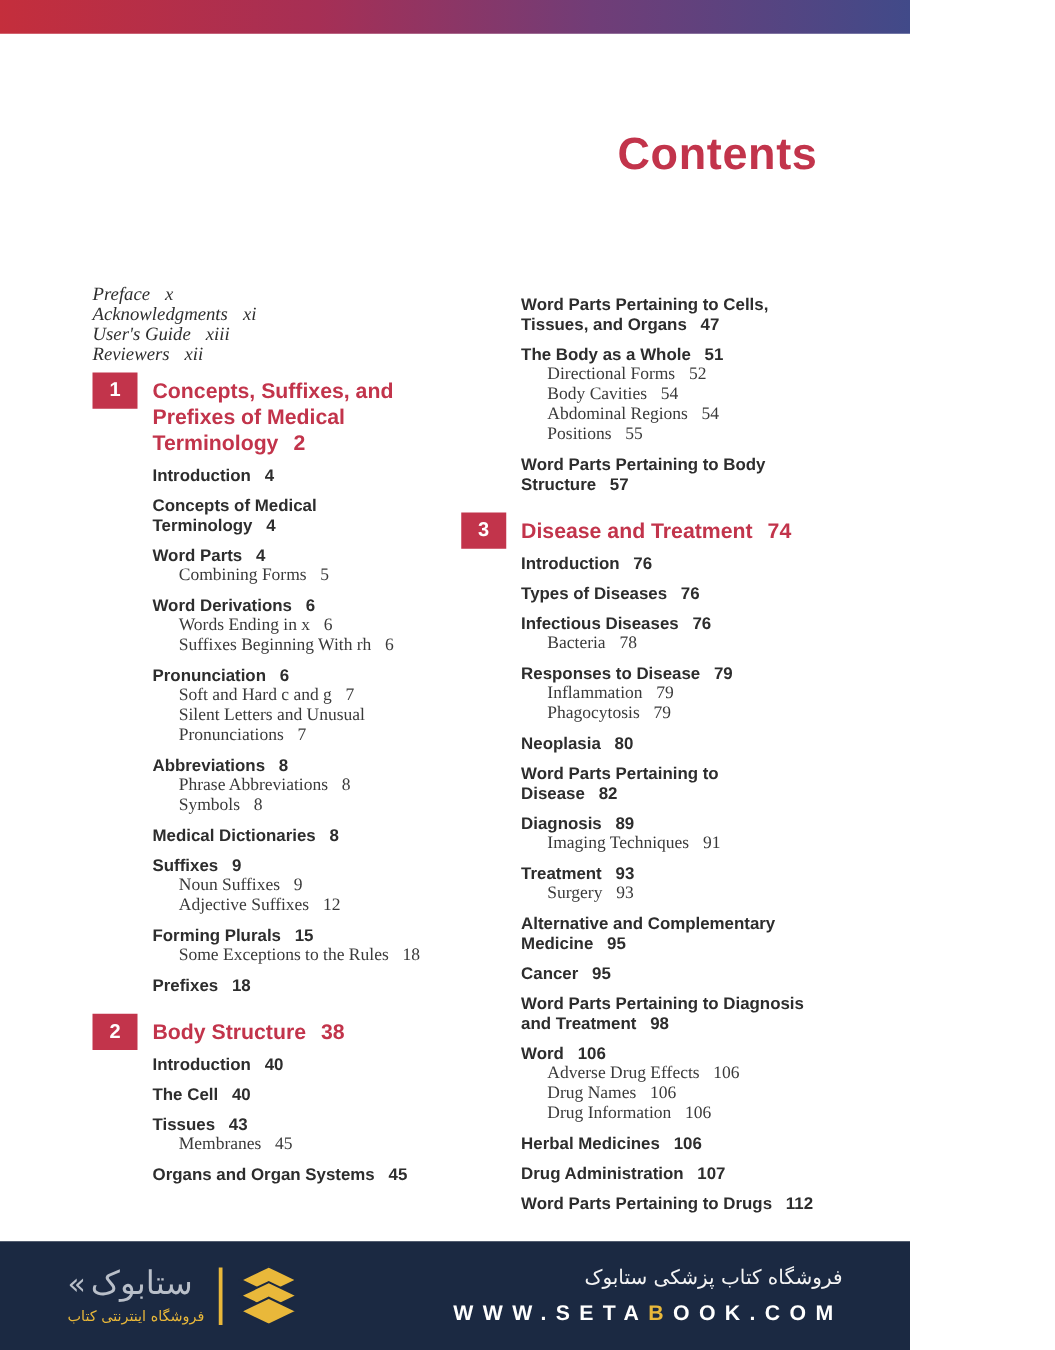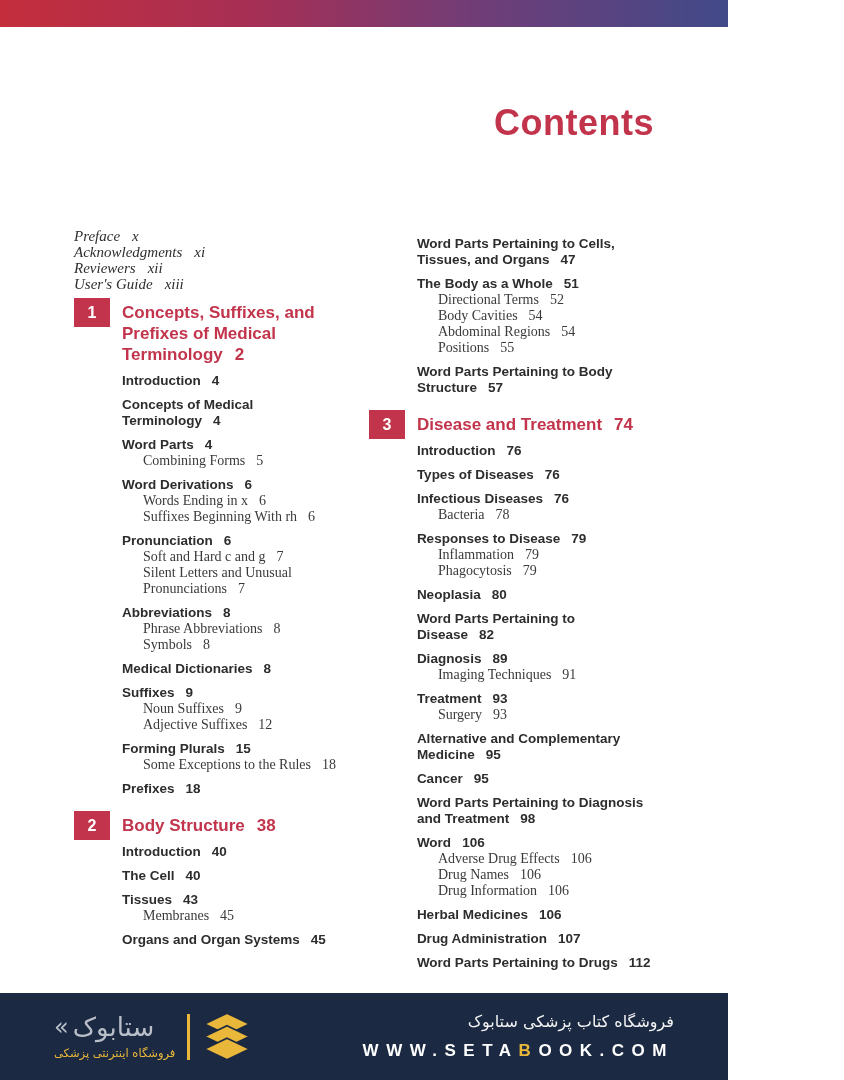--- a/index.html
+++ b/index.html
@@ -118,22 +118,22 @@
 
     <div class="contents-title">Contents</div>
 
     <div class="columns">
 
       <div class="col-left">
 
         <div class="front-matter">
             <div class="fm-line"><span>Preface</span><span class="fm-pg">x</span></div>
             <div class="fm-line"><span>Acknowledgments</span><span class="fm-pg">xi</span></div>
+            <div class="fm-line"><span>User's Guide</span><span class="fm-pg">xiii</span></div>
             <div class="fm-line"><span>Reviewers</span><span class="fm-pg">xii</span></div>
-            <div class="fm-line"><span>User's Guide</span><span class="fm-pg">xiii</span></div>
           </div>
 
 
         <div class="indent">
 
           <div class="chapter-head first">
             <div class="chapter-num">1</div>
             <div class="chapter-title"><span>Concepts, Suffixes, and Prefixes of Medical Terminology</span><span class="chpg">2</span></div>
           </div>
 
@@ -175,21 +175,21 @@
 
         </div>
       </div>
 
       <div class="col-right">
         <div class="indent">
 
           <div class="entries">
               <div class="entry main"><span>Word Parts Pertaining to Cells, Tissues, and Organs</span><span class="pg">47</span></div>
               <div class="entry main"><span>The Body as a Whole</span><span class="pg">51</span></div>
-              <div class="entry sub"><span>Directional Terms</span><span class="pg">52</span></div>
+              <div class="entry sub"><span>Directional Forms</span><span class="pg">52</span></div>
               <div class="entry sub"><span>Body Cavities</span><span class="pg">54</span></div>
               <div class="entry sub"><span>Abdominal Regions</span><span class="pg">54</span></div>
               <div class="entry sub"><span>Positions</span><span class="pg">55</span></div>
               <div class="entry main"><span>Word Parts Pertaining to Body Structure</span><span class="pg">57</span></div>
             </div>
 
           <div class="chapter-head">
             <div class="chapter-num">3</div>
             <div class="chapter-title"><span>Disease and Treatment</span><span class="chpg">74</span></div>
           </div>
@@ -227,21 +227,21 @@
   </div>
 
   <div class="footer">
 
     <div class="footer-logo">
       <div class="logo-text-block">
         <div class="logo-name">
           <span class="logo-mark">«</span>
           <span class="fa">ستابوک</span>
         </div>
-        <div class="logo-sub fa">فروشگاه اینترنتی پزشکی</div>
+        <div class="logo-sub fa">فروشگاه اینترنتی کتاب</div>
       </div>
       <div class="logo-divider"></div>
       <svg class="logo-icon" viewBox="0 0 60 56" width="50" height="47" aria-hidden="true">
         <polygon points="30,0 57,13 30,26 3,13"></polygon>
         <polygon points="30,15 57,28 30,41 3,28"></polygon>
         <polygon points="30,30 57,43 30,56 3,43"></polygon>
       </svg>
     </div>
 
     <div class="footer-right">

